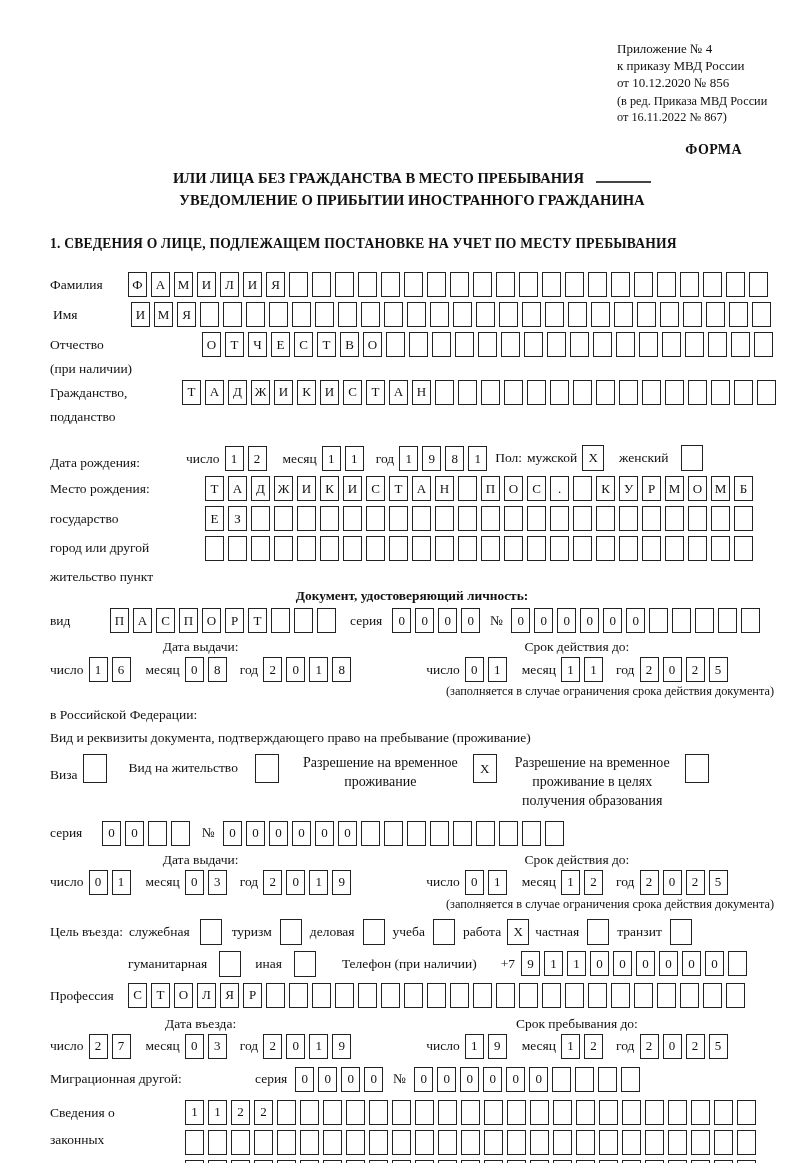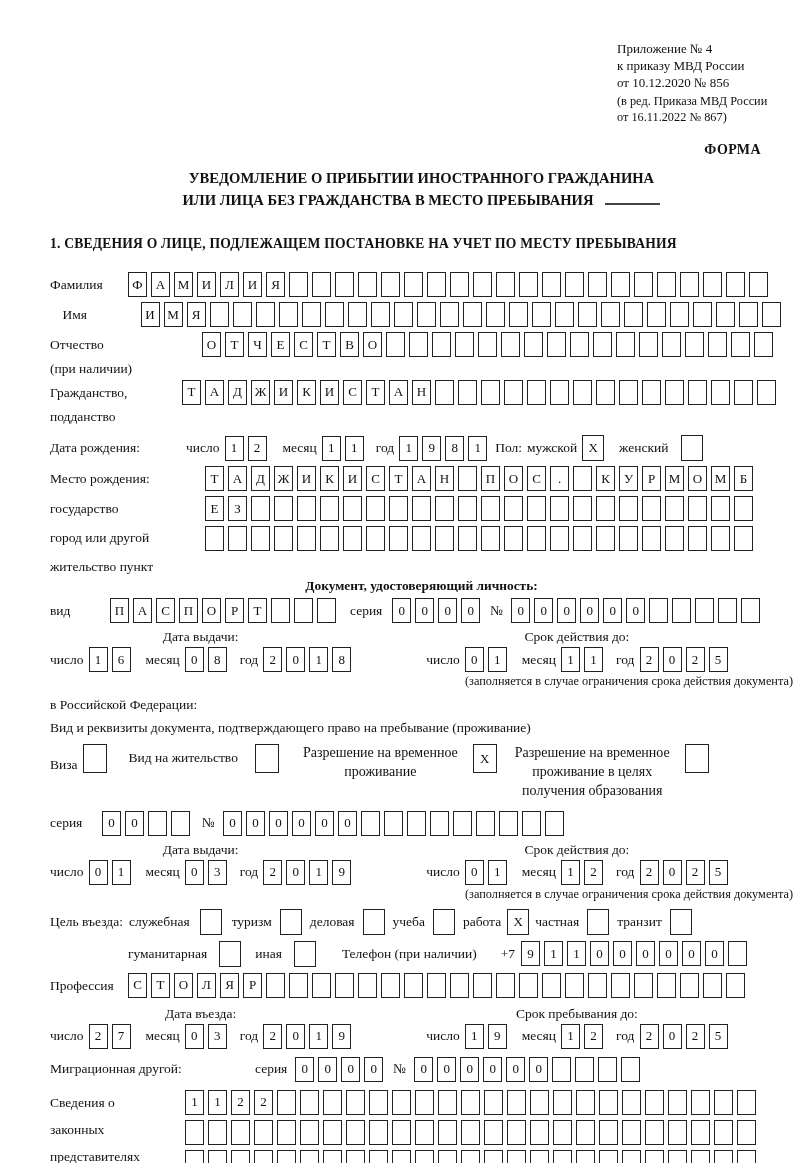--- a/index.html
+++ b/index.html
@@ -1,20 +1,20 @@
 <!DOCTYPE html>
 <html><head>
 <meta charset="utf-8">
 <style>
   html,body{margin:0;padding:0;}
   body{
     width:800px;height:1163px;overflow:hidden;background:#ffffff;color:#111;
     font-family:"Liberation Serif","DejaVu Serif",serif;
   }
-  .page{box-sizing:border-box;width:800px;height:1163px;padding:40px 7px 0 50px;}
+  .page{box-sizing:border-box;width:800px;height:1163px;padding:40px 26px 0 50px;}
   
   .hdr-block{margin-left:567px;width:225px;font-size:13px;line-height:1.32;}
   .hdr-block .amend{font-size:12.3px;margin-top:3px;line-height:1.3;}
   .forma{ text-align:right;margin:16px 32px 0 0;font-weight:bold;font-size:14px;letter-spacing:.4px;}
   .title{ text-align:center;font-weight:bold;font-size:14.6px;line-height:1.5;margin:10px 0 0 0;}
   .title-underline{display:inline-block;width:55px;border-bottom:2.2px solid #444;margin-left:12px;vertical-align:baseline;}
   .sec1{font-weight:bold;font-size:13.6px;margin-top:24px;letter-spacing:.2px;}
   
   .frow{display:flex;align-items:flex-start;}
   .flabel{font-size:13.5px;padding-top:4px;flex:none;line-height:1.28;}
@@ -42,22 +42,22 @@
     <div>от 10.12.2020 № 856</div>
     <div class="amend">
       <div>(в ред. Приказа МВД России</div>
       <div>от 16.11.2022 № 867)</div>
     </div>
   </div>
 
   <div class="forma">ФОРМА</div>
 
   <div class="title">
+    <div><span>ИЛИ ЛИЦА БЕЗ ГРАЖДАНСТВА В МЕСТО ПРЕБЫВАНИЯ</span><span class="title-underline"></span></div>
     <div>УВЕДОМЛЕНИЕ О ПРИБЫТИИ ИНОСТРАННОГО ГРАЖДАНИНА</div>
-    <div><span>ИЛИ ЛИЦА БЕЗ ГРАЖДАНСТВА В МЕСТО ПРЕБЫВАНИЯ</span><span class="title-underline"></span></div>
   </div>
 
   <div class="sec1">1. СВЕДЕНИЯ О ЛИЦЕ, ПОДЛЕЖАЩЕМ ПОСТАНОВКЕ НА УЧЕТ ПО МЕСТУ ПРЕБЫВАНИЯ</div>
 
   <div class="frow" style="margin-top:20px;">
     <div class="flabel" style="width:78px;">Фамилия</div>
     <div class="cells">
         <span class="cell">Ф</span>
         <span class="cell">А</span>
         <span class="cell">М</span>
@@ -185,21 +185,21 @@
         <span class="cell"></span>
         <span class="cell"></span>
         <span class="cell"></span>
         <span class="cell"></span>
         <span class="cell"></span>
         <span class="cell"></span>
         <span class="cell"></span>
       </div>
   </div>
 
-  <div class="frow" style="margin-top:10px;align-items:center;">
+  <div class="frow" style="margin-top:20px;align-items:flex-end;">
     <div class="ilabel" style="width:122px;">Дата рождения:</div>
     <div class="dg" style="margin-left:14px;">
       <span class="ilabel">число</span>
       <span class="cells">
           <span class="cell">1</span>
           <span class="cell">2</span>
         </span>
     </div>
     <div class="dg" style="margin-left:16px;">
       <span class="ilabel">месяц</span>

